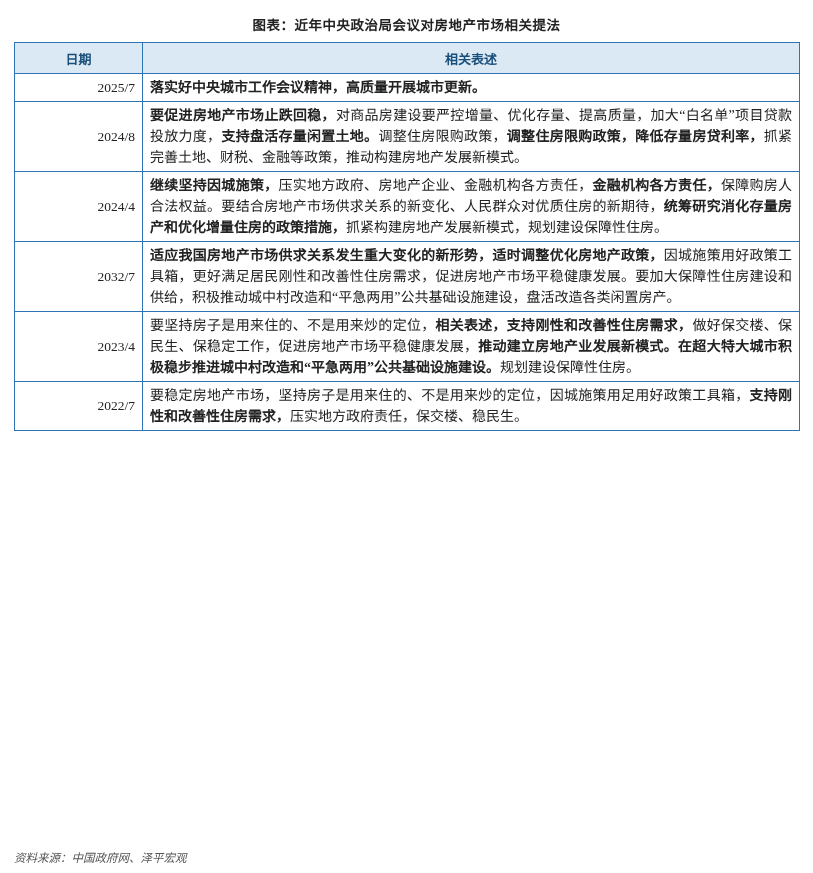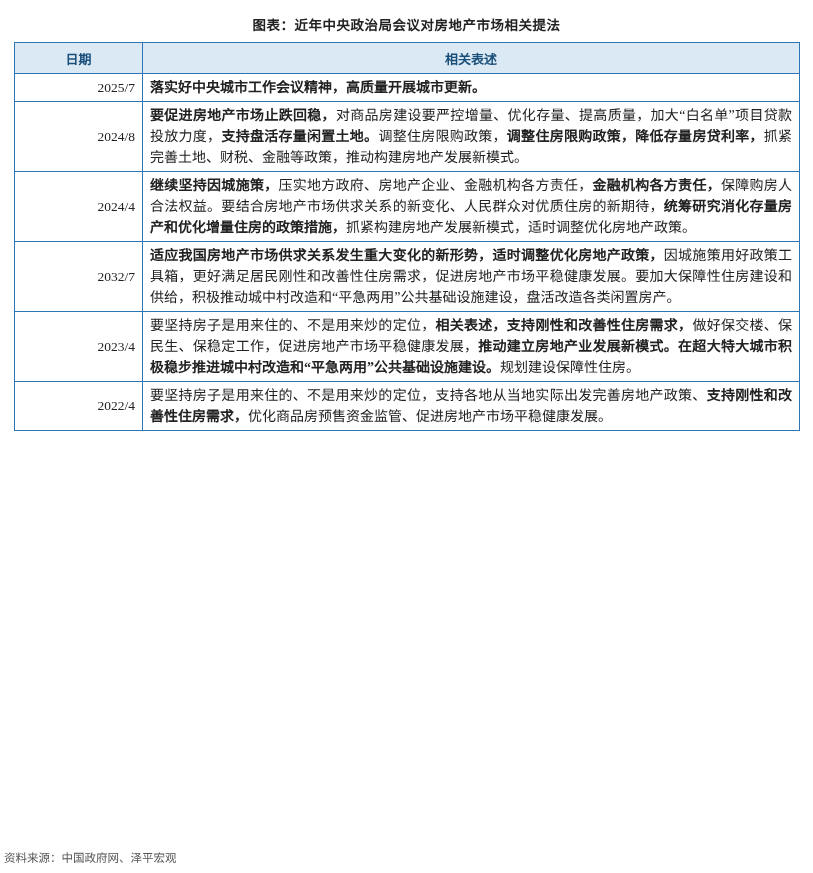--- a/index.html
+++ b/index.html
@@ -63,24 +63,25 @@
     line-height: 1.5;
     color: #222222;
     text-align: justify;
     text-justify: inter-ideograph;
   }
   td.text-cell b {
     font-weight: bold;
   }
   .source {
     position: absolute;
-    left: 4px;
+    left: 14px;
     bottom: 8px;
     font-size: 11.5px;
     color: #555555;
+    font-style: italic;
   }
 </style>
 </head>
 <body>
 
 <div class="page">
 
   <div class="title">图表：近年中央政治局会议对房地产市场相关提法</div>
 
   <table class="data-table">
@@ -98,32 +99,32 @@
         <tr>
           <td class="date-cell">2025/7</td>
           <td class="text-cell"><b>落实好中央城市工作会议精神，高质量开展城市更新。</b></td>
         </tr>
         <tr>
           <td class="date-cell">2024/8</td>
           <td class="text-cell"><b>要促进房地产市场止跌回稳，</b><span>对商品房建设要严控增量、优化存量、提高质量，加大“白名单”项目贷款投放力度，</span><b>支持盘活存量闲置土地。</b><span>调整住房限购政策，</span><b>调整住房限购政策，降低存量房贷利率，</b><span>抓紧完善土地、财税、金融等政策，推动构建房地产发展新模式。</span></td>
         </tr>
         <tr>
           <td class="date-cell">2024/4</td>
-          <td class="text-cell"><b>继续坚持因城施策，</b><span>压实地方政府、房地产企业、金融机构各方责任，</span><b>金融机构各方责任，</b><span>保障购房人合法权益。要结合房地产市场供求关系的新变化、人民群众对优质住房的新期待，</span><b>统筹研究消化存量房产和优化增量住房的政策措施，</b><span>抓紧构建房地产发展新模式，适时调整优化房地产政策。</span></td>
+          <td class="text-cell"><b>继续坚持因城施策，</b><span>压实地方政府、房地产企业、金融机构各方责任，</span><b>金融机构各方责任，</b><span>保障购房人合法权益。要结合房地产市场供求关系的新变化、人民群众对优质住房的新期待，</span><b>统筹研究消化存量房产和优化增量住房的政策措施，</b><span>抓紧构建房地产发展新模式，规划建设保障性住房。</span></td>
         </tr>
         <tr>
           <td class="date-cell">2032/7</td>
           <td class="text-cell"><b>适应我国房地产市场供求关系发生重大变化的新形势，适时调整优化房地产政策，</b><span>因城施策用好政策工具箱，更好满足居民刚性和改善性住房需求，促进房地产市场平稳健康发展。要加大保障性住房建设和供给，积极推动城中村改造和“平急两用”公共基础设施建设，盘活改造各类闲置房产。</span></td>
         </tr>
         <tr>
           <td class="date-cell">2023/4</td>
           <td class="text-cell"><span>要坚持房子是用来住的、不是用来炒的定位，</span><b>相关表述，支持刚性和改善性住房需求，</b><span>做好保交楼、保民生、保稳定工作，促进房地产市场平稳健康发展，</span><b>推动建立房地产业发展新模式。在超大特大城市积极稳步推进城中村改造和“平急两用”公共基础设施建设。</b><span>规划建设保障性住房。</span></td>
         </tr>
         <tr>
-          <td class="date-cell">2022/4</td>
-          <td class="text-cell"><span>要坚持房子是用来住的、不是用来炒的定位，支持各地从当地实际出发完善房地产政策、</span><b>支持刚性和改善性住房需求，</b><span>优化商品房预售资金监管、促进房地产市场平稳健康发展。</span></td>
+          <td class="date-cell">2022/7</td>
+          <td class="text-cell"><span>要稳定房地产市场，坚持房子是用来住的、不是用来炒的定位，因城施策用足用好政策工具箱，</span><b>支持刚性和改善性住房需求，</b><span>压实地方政府责任，保交楼、稳民生。</span></td>
         </tr>
       </tbody>
   </table>
 
   <div class="source">资料来源：中国政府网、泽平宏观</div>
 
 </div>
 
 </body></html>

